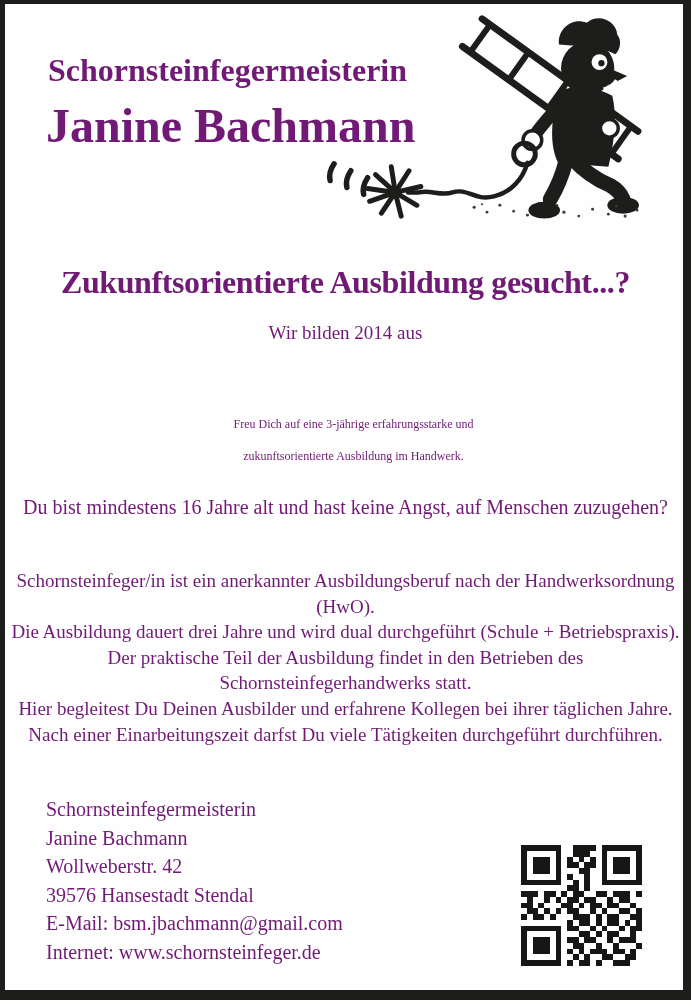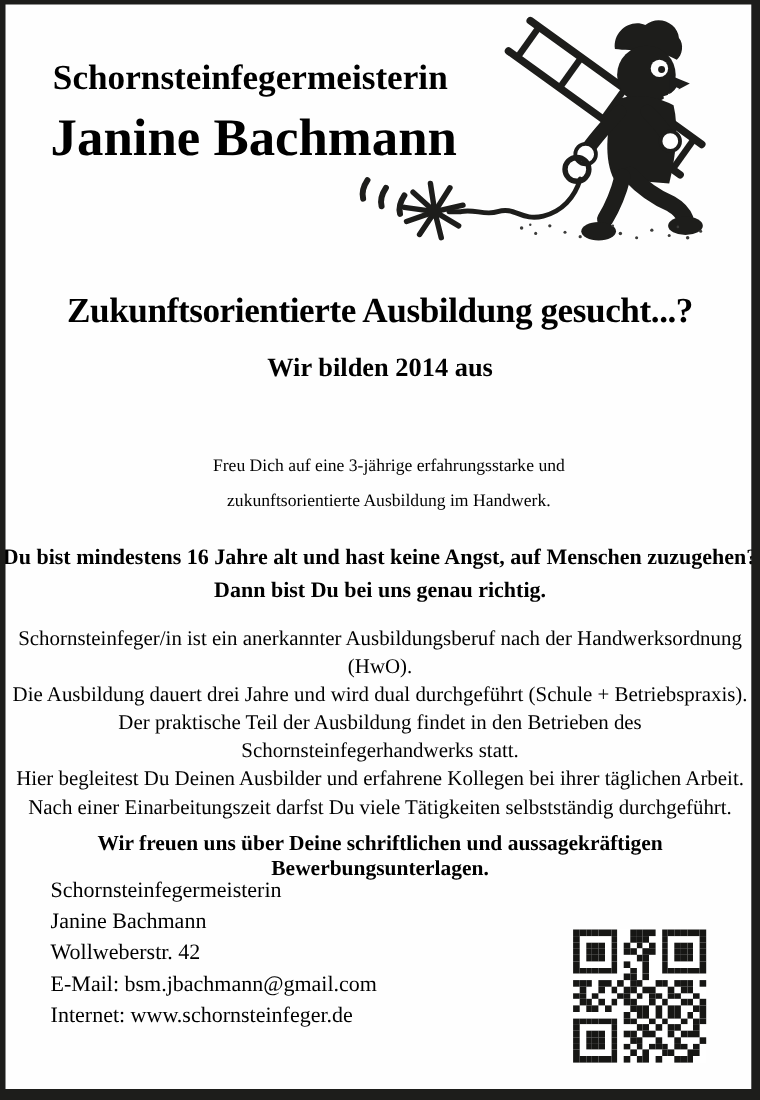--- a/index.html
+++ b/index.html
@@ -2,42 +2,42 @@
 <html lang="de"><head>
 <meta charset="utf-8">
 <style>
   html,body{margin:0;padding:0;background:#888;}
   .page{
     position:relative;
     width:691px;height:1000px;
     margin:0 auto;
     background:#fefefe;
     font-family:"Liberation Serif","DejaVu Serif",serif;
-    color:#000000;
+    color:#701a75;
     overflow:hidden;
   }
   .frame{
     position:absolute;inset:0;
     border-style:solid;border-color:#1d1d1b;
     border-width:4px 8px 10px 5px;
     pointer-events:none;
     z-index:10;
   }
   .abs{position:absolute;}
   .center{left:0;right:0;text-align:center;}
 
   .prof{left:48px;top:52px;font-size:32px;font-weight:bold;line-height:36px;letter-spacing:0;}
   .name{left:46px;top:98px;font-size:48px;font-weight:bold;line-height:56px;}
 
   .headline{top:264px;font-size:32px;font-weight:bold;letter-spacing:-0.4px;}
-  .subline{top:322px;font-size:24px;font-weight:bold;}
+  .subline{top:322px;font-size:19px;font-weight:normal;}
   .jobline{top:356px;font-size:33px;font-weight:bold;letter-spacing:-0.3px;}
 
-  .intro{top:408px;font-size:16px;line-height:32px;padding-left:16px;}
-  .question{top:492px;font-size:20px;font-weight:bold;line-height:30px;}
+  .intro{top:408px;font-size:12px;line-height:32px;padding-left:16px;}
+  .question{top:492px;font-size:20px;font-weight:normal;line-height:30px;}
 
   .details{top:568px;font-size:19px;line-height:25.6px;}
   .closing{top:757px;font-size:19.5px;font-weight:bold;}
 
   .contact{left:46px;top:795px;font-size:20px;line-height:28.6px;}
 
   .qr{
     left:521px;top:845px;width:121px;height:121px;
     display:grid;
     grid-template-columns:repeat(21,1fr);
@@ -125,37 +125,36 @@
   <div class="abs center headline">Zukunftsorientierte Ausbildung gesucht...?</div>
   <div class="abs center subline">Wir bilden 2014 aus</div>
 
   <div class="abs center intro">
       <div>Freu Dich auf eine 3-jährige erfahrungsstarke und</div>
       <div>zukunftsorientierte Ausbildung im Handwerk.</div>
     </div>
 
   <div class="abs center question">
       <div>Du bist mindestens 16 Jahre alt und hast keine Angst, auf Menschen zuzugehen?</div>
-      <div>Dann bist Du bei uns genau richtig.</div>
     </div>
 
   <div class="abs center details">
       <div>Schornsteinfeger/in ist ein anerkannter Ausbildungsberuf nach der Handwerksordnung (HwO).</div>
       <div>Die Ausbildung dauert drei Jahre und wird dual durchgeführt (Schule + Betriebspraxis).</div>
       <div>Der praktische Teil der Ausbildung findet in den Betrieben des Schornsteinfegerhandwerks statt.</div>
-      <div>Hier begleitest Du Deinen Ausbilder und erfahrene Kollegen bei ihrer täglichen Arbeit.</div>
-      <div>Nach einer Einarbeitungszeit darfst Du viele Tätigkeiten selbstständig durchgeführt.</div>
+      <div>Hier begleitest Du Deinen Ausbilder und erfahrene Kollegen bei ihrer täglichen Jahre.</div>
+      <div>Nach einer Einarbeitungszeit darfst Du viele Tätigkeiten durchgeführt durchführen.</div>
     </div>
 
-  <div class="abs center closing">Wir freuen uns über Deine schriftlichen und aussagekräftigen Bewerbungsunterlagen.</div>
 
   <div class="abs contact">
       <div>Schornsteinfegermeisterin</div>
       <div>Janine Bachmann</div>
       <div>Wollweberstr. 42</div>
+      <div>39576 Hansestadt Stendal</div>
       <div>E-Mail: bsm.jbachmann@gmail.com</div>
       <div>Internet: www.schornsteinfeger.de</div>
     </div>
 
   <div class="abs qr">
       <div class="qr-cell on"></div>
       <div class="qr-cell on"></div>
       <div class="qr-cell on"></div>
       <div class="qr-cell on"></div>
       <div class="qr-cell on"></div>

